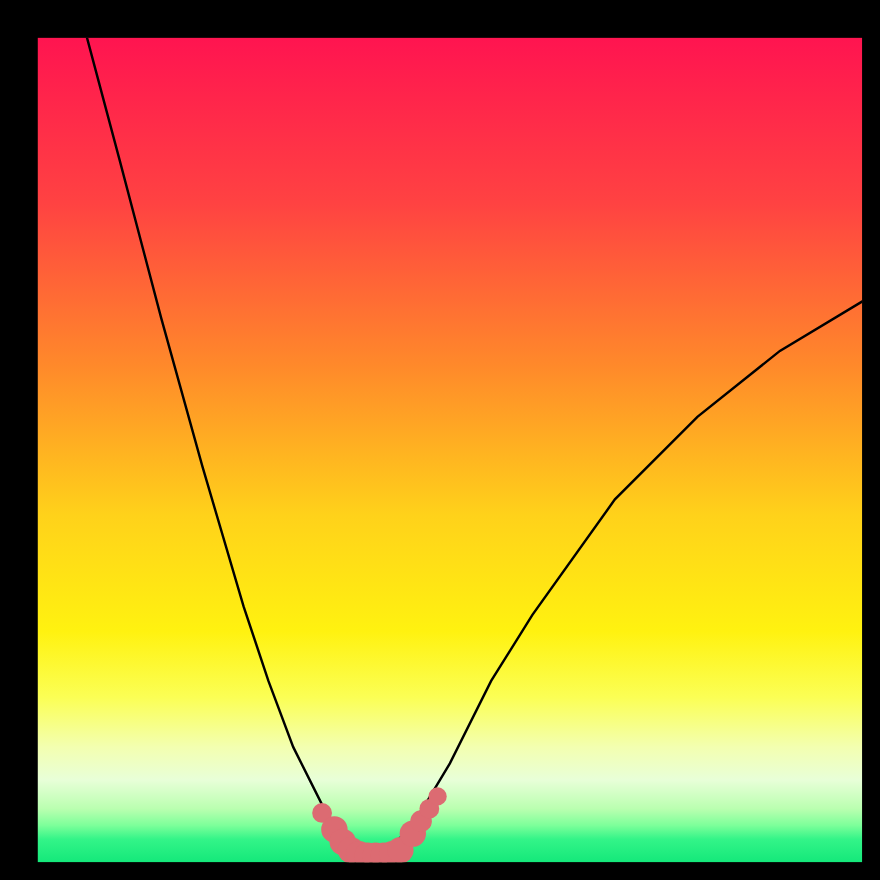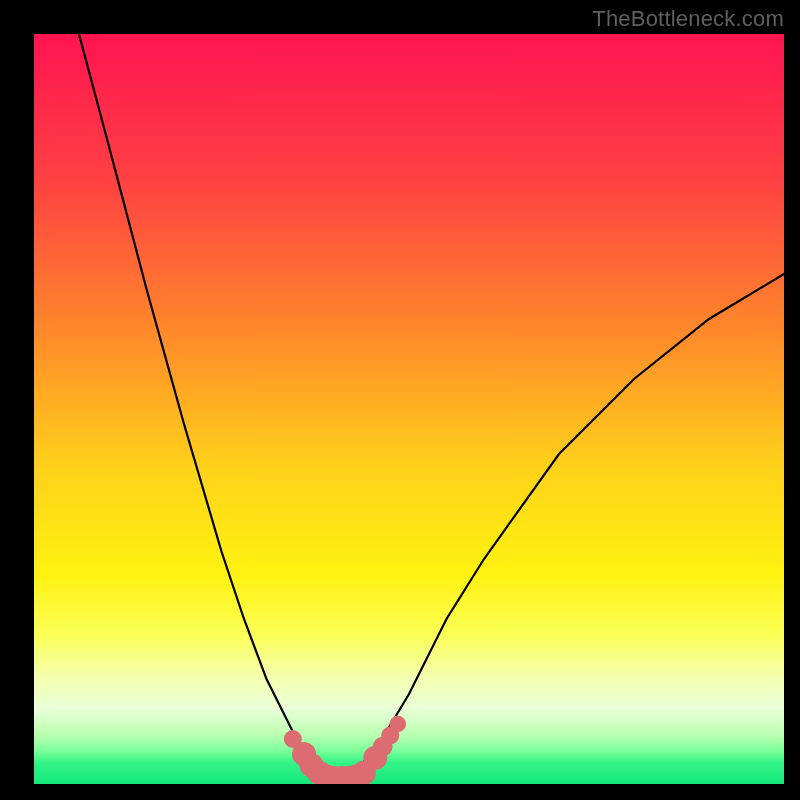--- a/index.html
+++ b/index.html
@@ -91,14 +91,13 @@
           <circle cx="322.5" cy="742.5" r="12.0" fill="#dc6b72"></circle>
           <circle cx="330.0" cy="738.8" r="12.0" fill="#dc6b72"></circle>
           <circle cx="341.3" cy="723.8" r="12.0" fill="#dc6b72"></circle>
           <circle cx="348.8" cy="712.5" r="9.8" fill="#dc6b72"></circle>
           <circle cx="356.3" cy="701.3" r="9.0" fill="#dc6b72"></circle>
           <circle cx="363.8" cy="690.0" r="8.3" fill="#dc6b72"></circle>
         </g>
     </svg>
   </div>
 
-  <div class="watermark">TheBottleneck.com</div>
 </div>
 
 </body></html>

